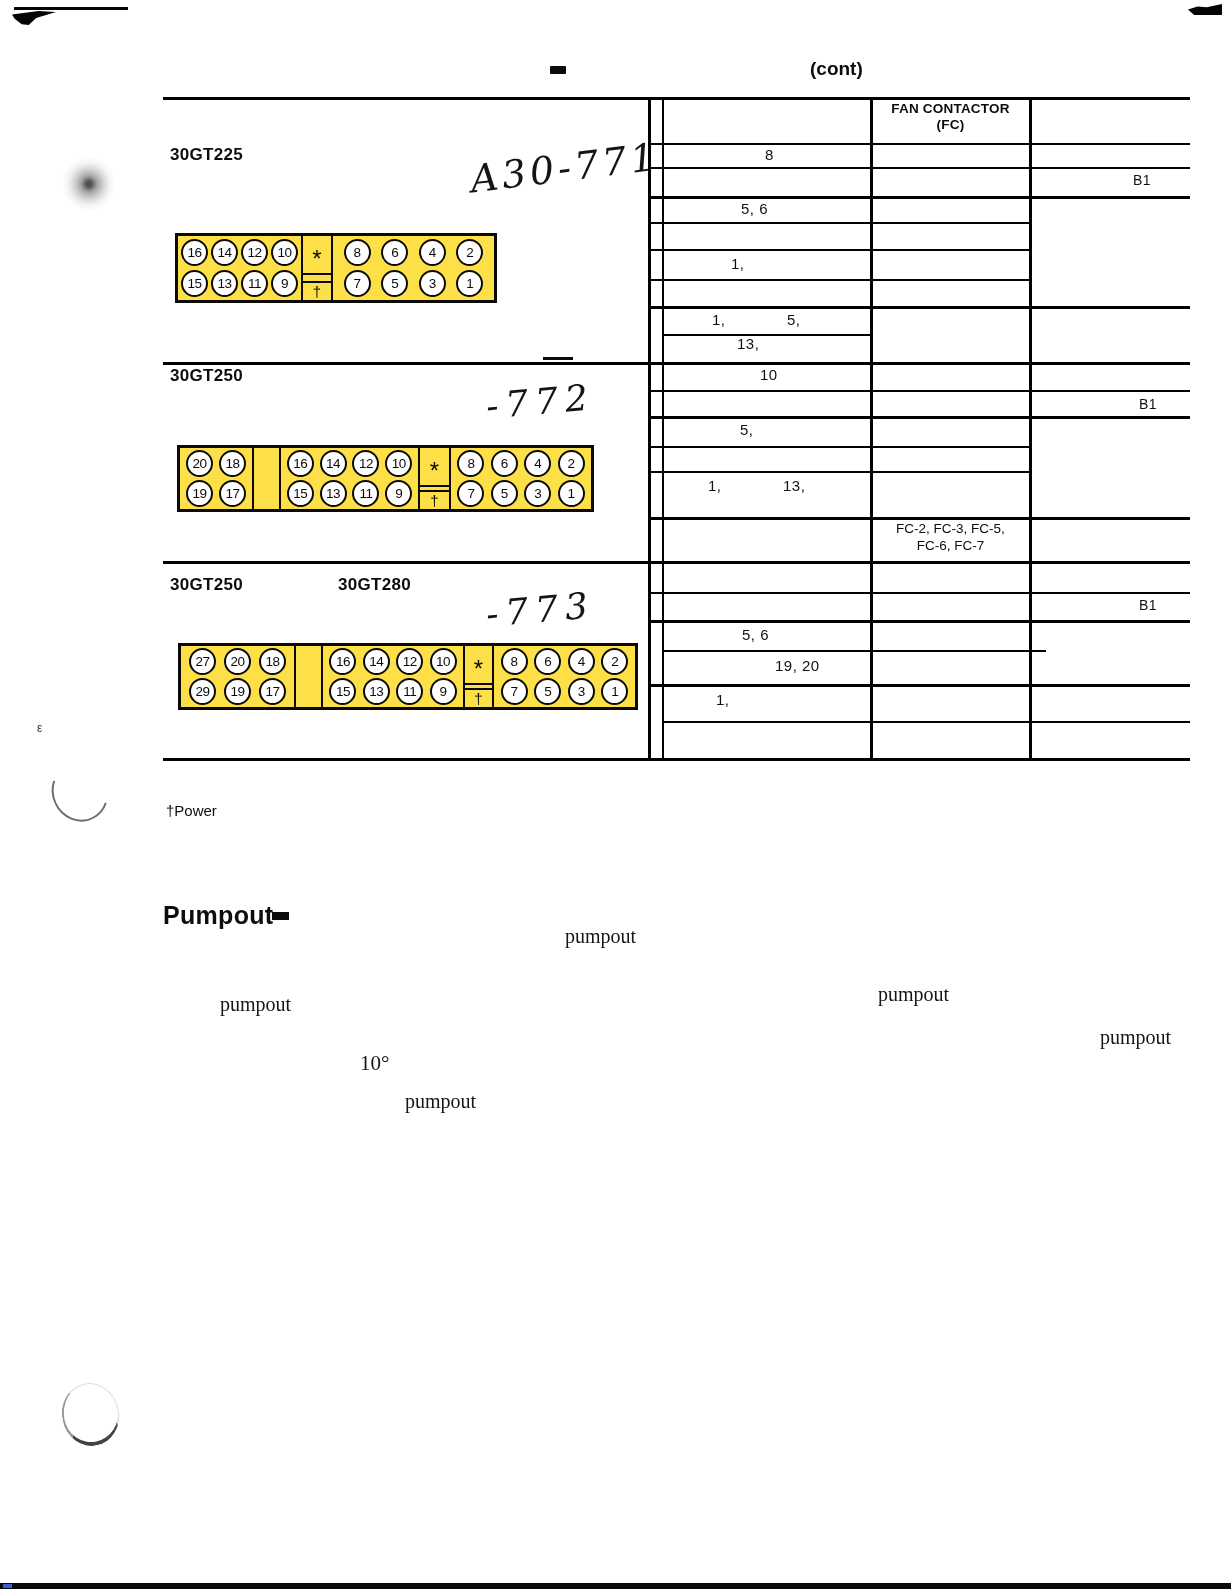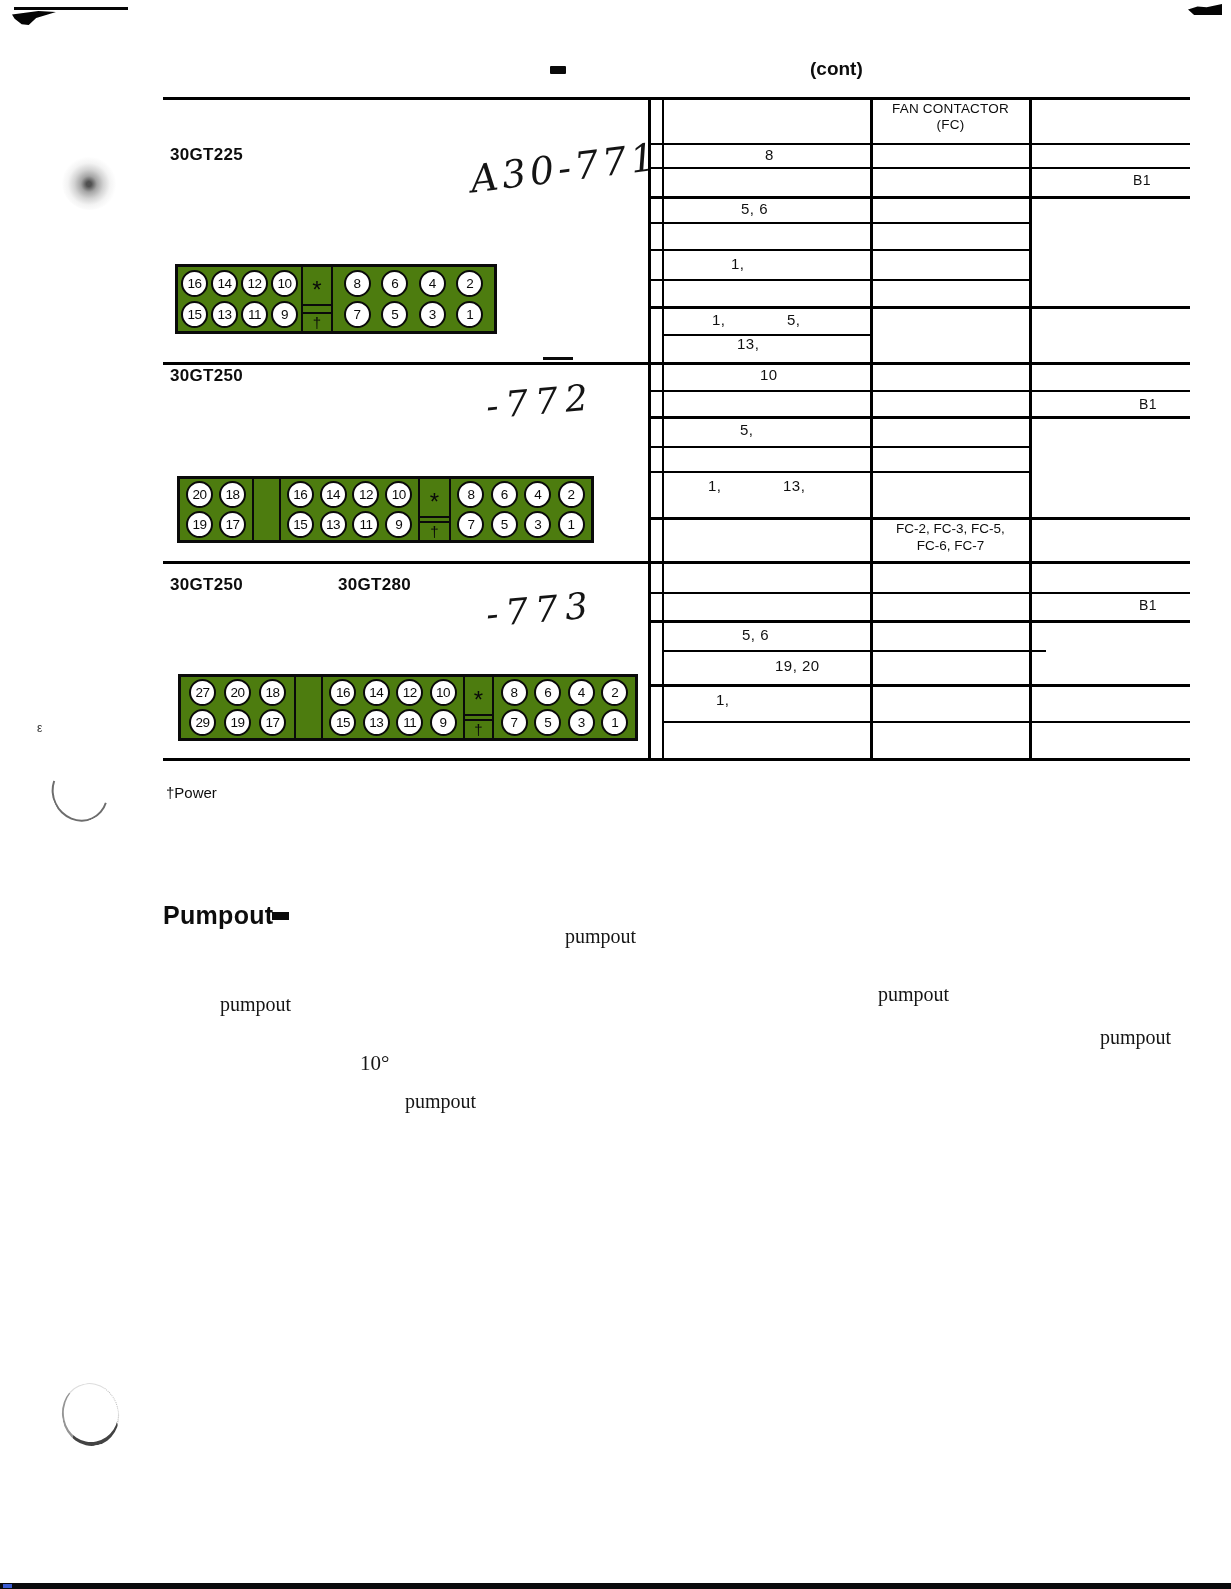--- a/index.html
+++ b/index.html
@@ -6,43 +6,43 @@
   .page{position:relative;width:1231px;height:1589px;background:#fff;overflow:hidden;
         font-family:"Liberation Sans",sans-serif;color:#0d0d0d;}
   
   .hline{position:absolute;background:#000;}
   .vline{position:absolute;background:#000;}
   .cellv{position:absolute;font-size:15px;color:#111;white-space:nowrap;letter-spacing:0.5px;}
   .model{position:absolute;font-weight:bold;font-size:17px;letter-spacing:0.3px;}
   .hand{position:absolute;font-family:"DejaVu Serif",serif;font-style:italic;color:#141414;}
   .serifw{position:absolute;font-family:"Liberation Serif",serif;font-size:20px;color:#161616;}
   
-  .tblock{position:absolute;display:flex;border:3px solid #0a0a0a;box-sizing:border-box;background:#4d7c0f;margin-top:31px;}
+  .tblock{position:absolute;display:flex;border:3px solid #0a0a0a;box-sizing:border-box;background:#fde047;}
   .tb-group{box-sizing:border-box;display:flex;flex-direction:column;justify-content:space-evenly;}
   .tb-group + .tb-group{border-left:2.5px solid #0a0a0a;}
   .tb-group.last{flex:1;}
   .tb-row{display:flex;justify-content:space-evenly;align-items:center;}
   .tb-circle{width:27px;height:27px;border:2px solid #0a0a0a;border-radius:50%;box-sizing:border-box;
              display:flex;align-items:center;justify-content:center;font-size:13.5px;color:#0a0a0a;
              background:#fff;letter-spacing:-0.5px;}
   .tb-group.sep{justify-content:stretch;}
   .sep-cell{flex:1;display:flex;align-items:center;justify-content:center;color:#0a0a0a;}
   .sep-top{font-size:24px;padding-top:9px;}
   .sep-bot{font-size:15px;}
   .sep-lines{height:7px;border-top:2.5px solid #0a0a0a;border-bottom:2.5px solid #0a0a0a;}
   
   .hdr-dash{position:absolute;left:550px;top:66px;width:16px;height:8px;background:#0a0a0a;border-radius:1px;}
   .cont{position:absolute;left:810px;top:58px;font-weight:bold;font-size:19px;}
-  .fchead{position:absolute;left:874px;top:101px;width:153px;text-align:center;font-weight:normal;
+  .fchead{position:absolute;left:874px;top:101px;width:153px;text-align:center;font-weight:bold;
           font-size:13.5px;line-height:16px;letter-spacing:0.2px;}
   .fccell{position:absolute;left:872px;top:520px;width:157px;text-align:center;font-size:13.5px;line-height:17px;}
   
   .pump-head{position:absolute;left:163px;top:901px;font-weight:bold;font-size:25px;letter-spacing:0.3px;}
   .pump-dash{position:absolute;left:272px;top:912px;width:17px;height:8px;background:#0a0a0a;}
-  .footnote{position:absolute;left:166px;top:784px;font-size:15px;}
+  .footnote{position:absolute;left:166px;top:802px;font-size:15px;}
   
   .tl-line{position:absolute;left:14px;top:7px;width:114px;height:2.5px;background:#050505;}
   .tl-mark{position:absolute;left:12px;top:11px;width:44px;height:14px;background:#050505;
            clip-path:polygon(0 25%,60% 0,100% 8%,55% 50%,38% 100%,22% 95%,6% 55%);}
   .tr-mark{position:absolute;left:1188px;top:4px;width:34px;height:11px;background:#050505;
            clip-path:polygon(0 50%,28% 22%,55% 30%,100% 0,100% 100%,18% 100%);}
   .stain1{position:absolute;left:62px;top:156px;width:56px;height:54px;border-radius:50%;
           background:radial-gradient(circle at 48% 52%, rgba(50,50,50,0.85) 6%, rgba(90,90,90,0.55) 20%,
                      rgba(140,140,140,0.38) 36%, rgba(190,190,190,0.18) 52%, transparent 68%);}
   .stain2{position:absolute;left:52px;top:762px;width:52px;height:56px;border-radius:50%;

